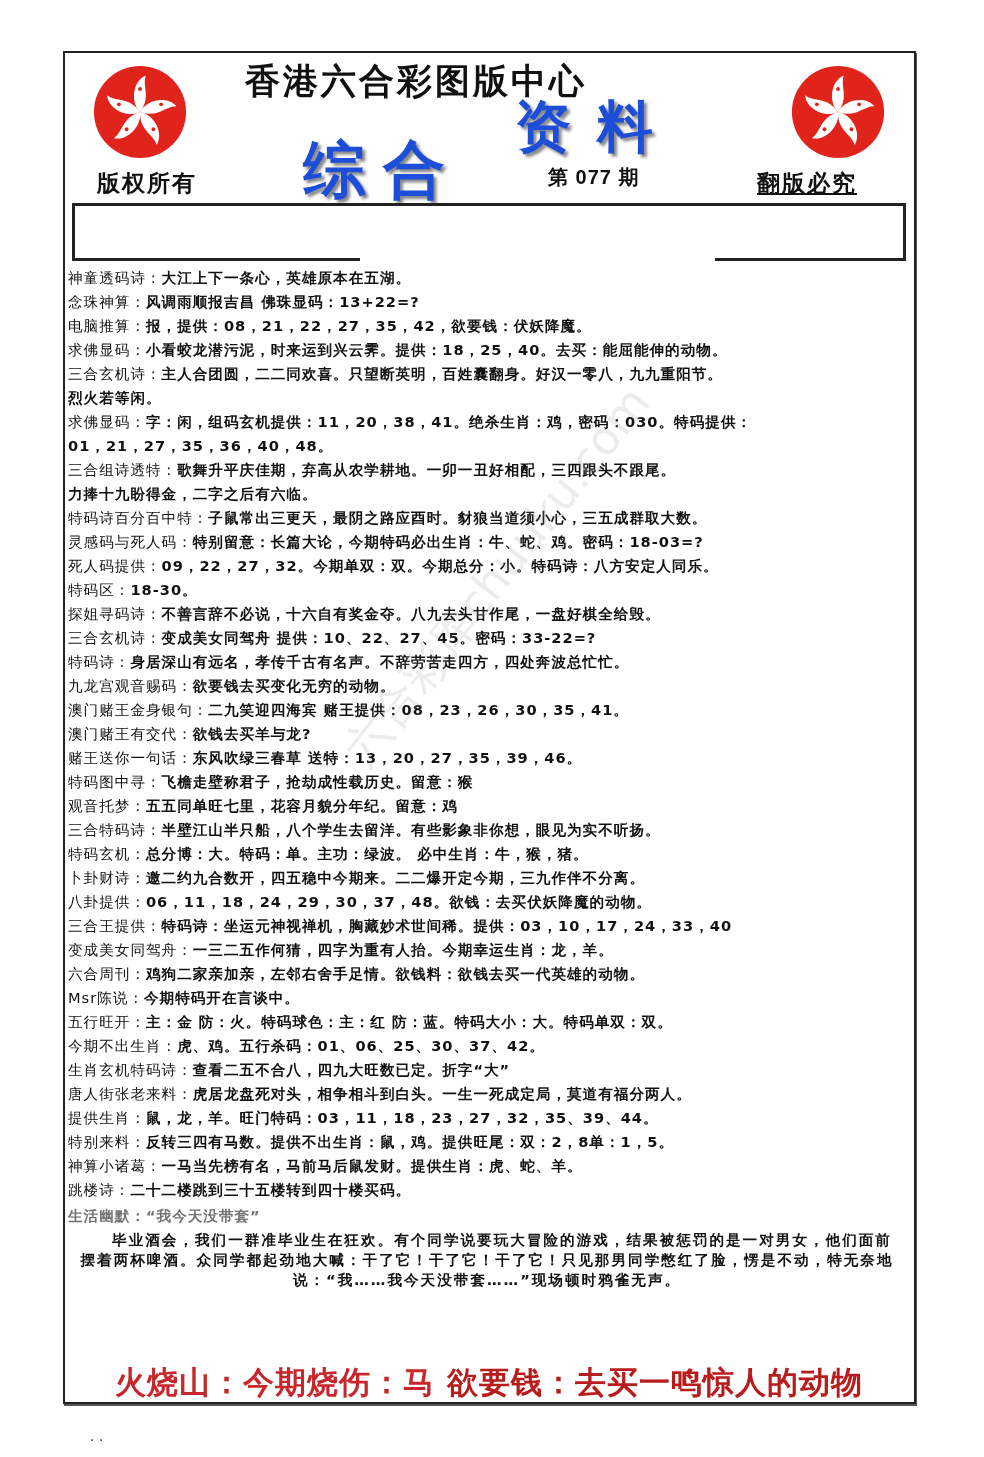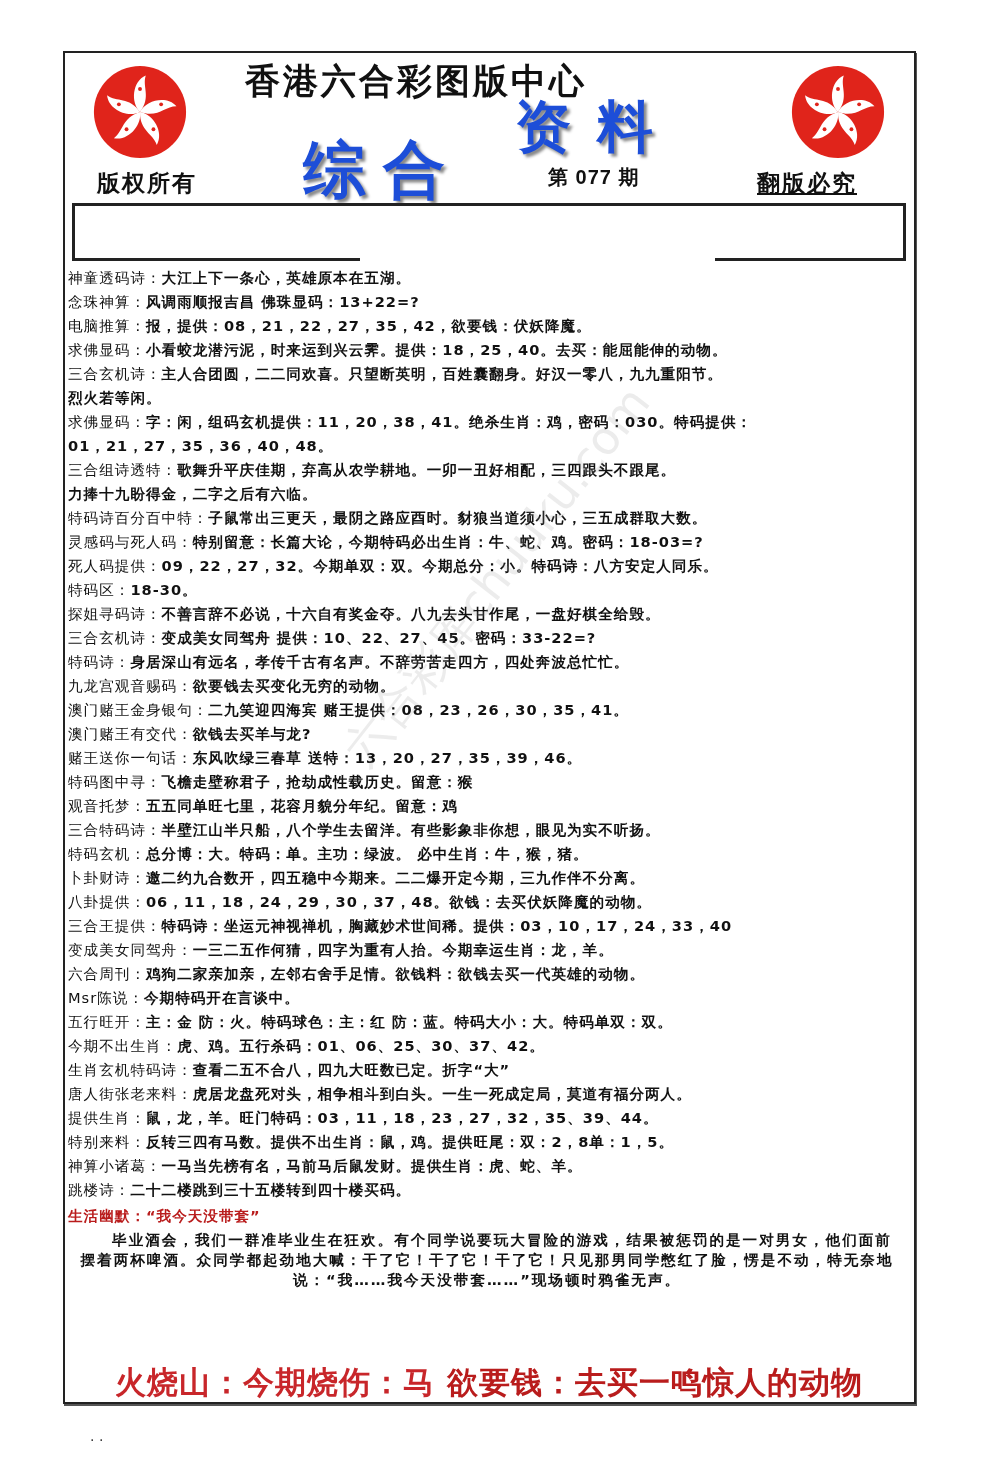--- a/index.html
+++ b/index.html
@@ -25,21 +25,21 @@
     .side-left { left: 97px; }
     .side-right { left: 757px; text-decoration: underline; }
     .blank-box { position: absolute; left: 72px; top: 203px; width: 834px; height: 58px;
                  border: 3px solid #222; box-sizing: border-box; background: #fff; }
     .blank-box .gap { position: absolute; left: 285px; bottom: -3px; width: 355px; height: 3px; background: #fff; }
     .content { position: absolute; left: 68px; top: 266px; width: 842px; }
     .line { height: 24px; line-height: 24px; font-size: 14.6px; white-space: nowrap;
             letter-spacing: 1px; overflow: hidden; }
     .line .k { font-weight: normal; }
     .line .v { font-weight: bold; }
-    .humor-title { height: 28px; line-height: 28px; font-size: 14.6px; font-weight: bold; letter-spacing: 1px; color: #b91c1c; }
+    .humor-title { height: 28px; line-height: 28px; font-size: 14.6px; font-weight: bold; letter-spacing: 1px; color: #737373; }
     .humor-p { font-size: 14.6px; font-weight: bold; line-height: 20px; letter-spacing: 2px; padding: 0 10px 0 6px; text-align: center; }
     .humor-p .indent { display: inline-block; width: 30px; }
     .footer-line { position: absolute; left: 68px; top: 1362px; width: 842px; text-align: center;
                    font-size: 31px; font-weight: bold; font-family: "DejaVu Serif", serif; letter-spacing: 1px;
                    white-space: nowrap; }
     .footer-line .red { color: #c8262a; }
     .footer-line .green { color: #b91c1c; }
     .watermark { position: absolute; left: 330px; top: 740px; font-size: 46px; color: rgba(150,150,150,0.18);
                  transform: rotate(-52deg); transform-origin: left top; white-space: nowrap;
                  font-family: "DejaVu Sans", sans-serif; pointer-events: none; }

